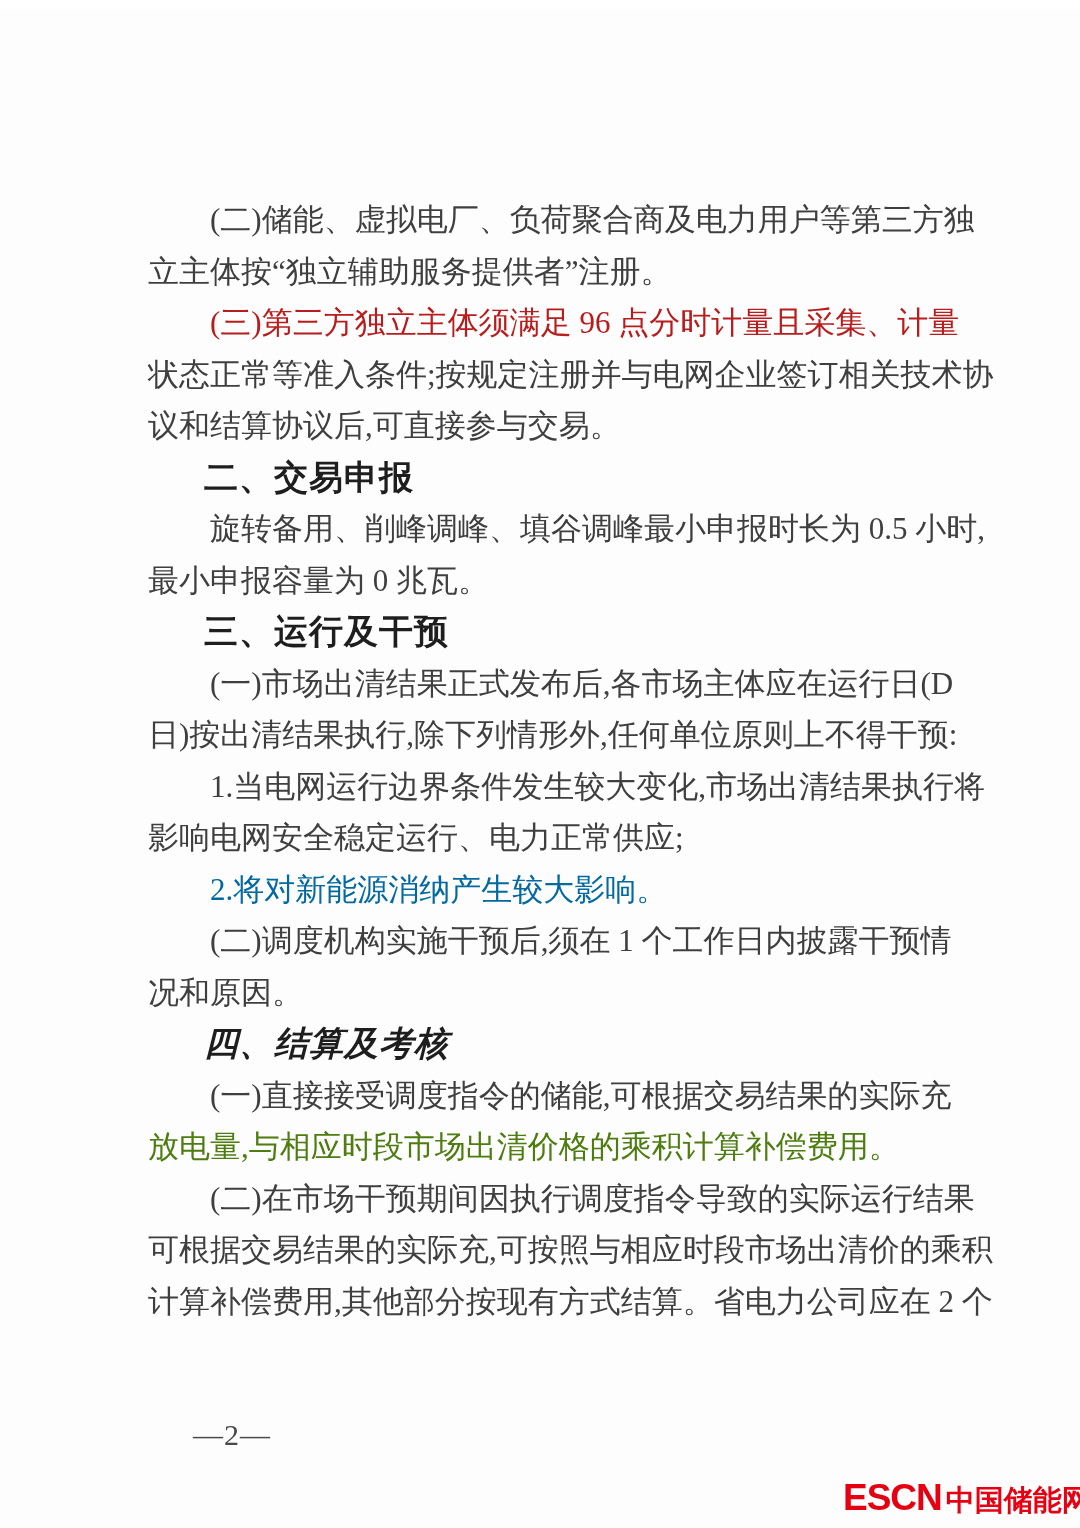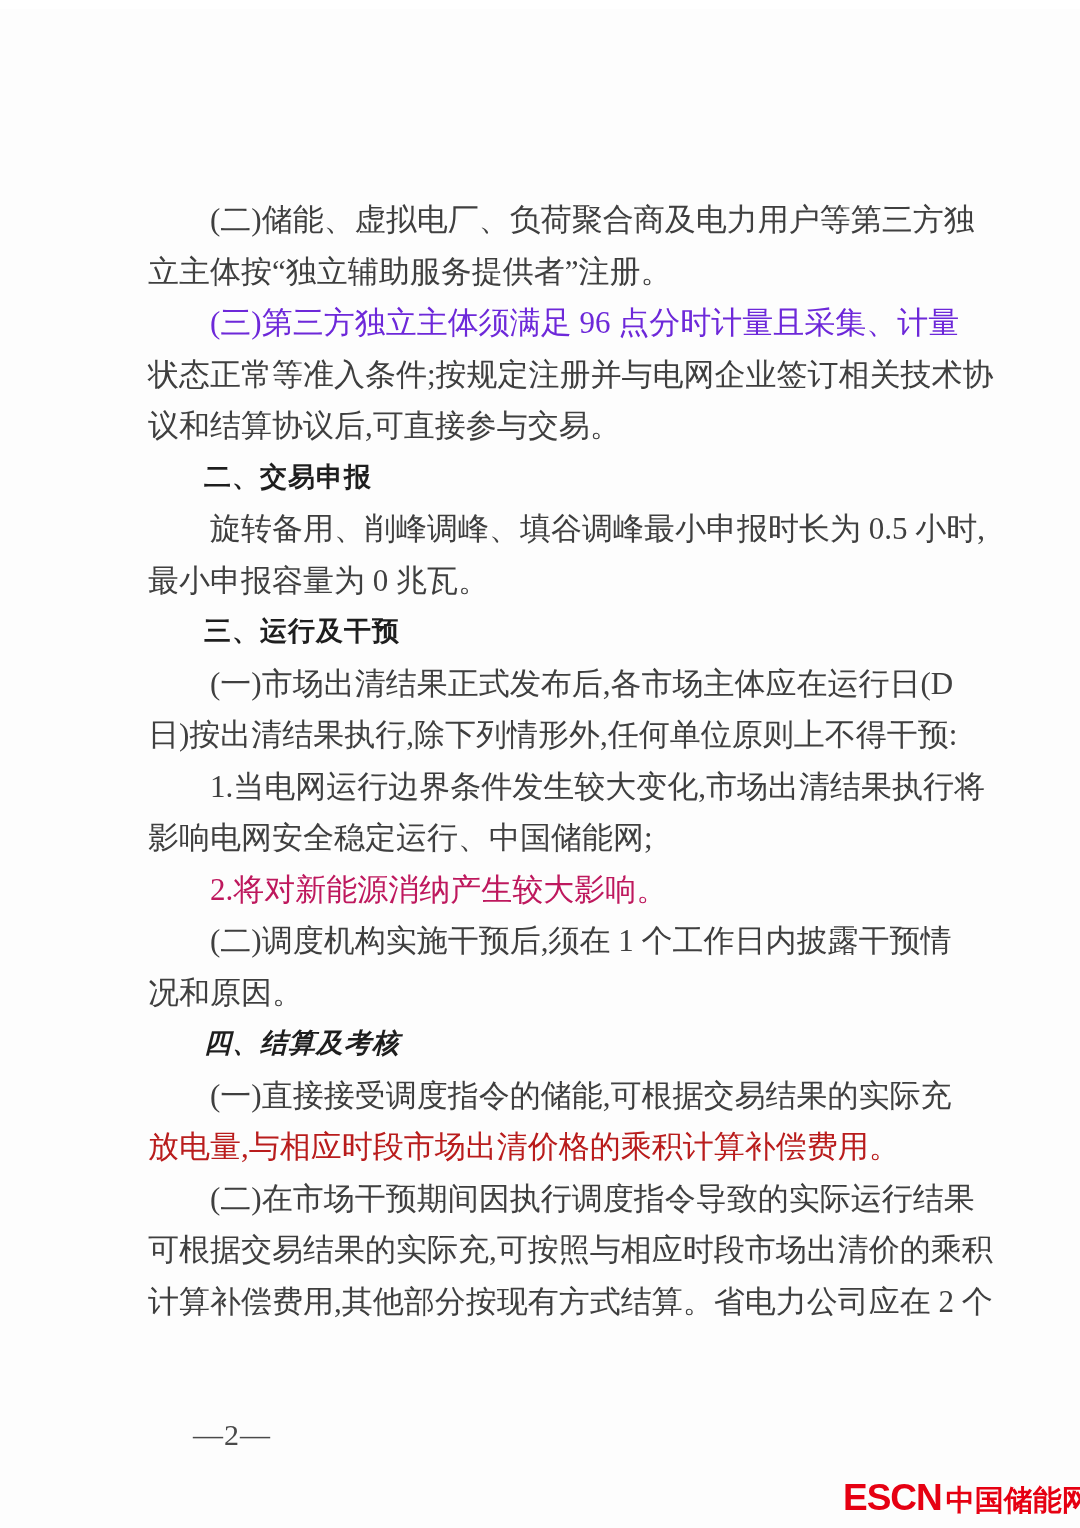--- a/index.html
+++ b/index.html
@@ -30,21 +30,21 @@
     letter-spacing: 0px;
     white-space: nowrap;
     font-family: "Liberation Serif", serif;
   }
   .line.indent {
     padding-left: 62px;
   }
   .line.heading {
     font-family: "Liberation Sans", sans-serif;
     font-weight: bold;
-    font-size: 27px;
+    font-size: 34px;
     color: #1e1e1e;
     padding-left: 56px;
     letter-spacing: 1px;
   }
   .page-number {
     position: absolute;
     left: 193px;
     top: 1408px;
     font-size: 30px;
     line-height: 36px;
@@ -74,37 +74,37 @@
     vertical-align: baseline;
   }
 </style>
 </head>
 <body>
 
 <div class="page" style="background: rgb(253, 253, 253);">
   <div class="textblock">
       <div class="line indent" style="color: rgb(63, 63, 63);">(二)储能、虚拟电厂、负荷聚合商及电力用户等第三方独</div>
       <div class="line" style="color: rgb(63, 63, 63);">立主体按“独立辅助服务提供者”注册。</div>
-      <div class="line indent" style="color: #6d28d9;">(三)第三方独立主体须满足 96 点分时计量且采集、计量</div>
+      <div class="line indent" style="color: #b91c1c;">(三)第三方独立主体须满足 96 点分时计量且采集、计量</div>
       <div class="line" style="color: rgb(63, 63, 63);">状态正常等准入条件;按规定注册并与电网企业签订相关技术协</div>
       <div class="line" style="color: rgb(63, 63, 63);">议和结算协议后,可直接参与交易。</div>
       <div class="line heading indent" style="color: rgb(30, 30, 30);">二、交易申报</div>
       <div class="line indent" style="color: rgb(63, 63, 63);">旋转备用、削峰调峰、填谷调峰最小申报时长为 0.5 小时,</div>
       <div class="line" style="color: rgb(63, 63, 63);">最小申报容量为 0 兆瓦。</div>
       <div class="line heading indent" style="color: rgb(30, 30, 30);">三、运行及干预</div>
       <div class="line indent" style="color: rgb(63, 63, 63);">(一)市场出清结果正式发布后,各市场主体应在运行日(D</div>
       <div class="line" style="color: rgb(63, 63, 63);">日)按出清结果执行,除下列情形外,任何单位原则上不得干预:</div>
       <div class="line indent" style="color: rgb(63, 63, 63);">1.当电网运行边界条件发生较大变化,市场出清结果执行将</div>
-      <div class="line" style="color: rgb(63, 63, 63);">影响电网安全稳定运行、中国储能网;</div>
-      <div class="line indent" style="color: #be185d;">2.将对新能源消纳产生较大影响。</div>
+      <div class="line" style="color: rgb(63, 63, 63);">影响电网安全稳定运行、电力正常供应;</div>
+      <div class="line indent" style="color: #0369a1;">2.将对新能源消纳产生较大影响。</div>
       <div class="line indent" style="color: rgb(63, 63, 63);">(二)调度机构实施干预后,须在 1 个工作日内披露干预情</div>
       <div class="line" style="color: rgb(63, 63, 63);">况和原因。</div>
       <div class="line heading indent" style="color: rgb(30, 30, 30); font-style: italic;">四、结算及考核</div>
       <div class="line indent" style="color: rgb(63, 63, 63);">(一)直接接受调度指令的储能,可根据交易结果的实际充</div>
-      <div class="line" style="color: #b91c1c;">放电量,与相应时段市场出清价格的乘积计算补偿费用。</div>
+      <div class="line" style="color: #4d7c0f;">放电量,与相应时段市场出清价格的乘积计算补偿费用。</div>
       <div class="line indent" style="color: rgb(63, 63, 63);">(二)在市场干预期间因执行调度指令导致的实际运行结果</div>
       <div class="line" style="color: rgb(63, 63, 63);">可根据交易结果的实际充,可按照与相应时段市场出清价的乘积</div>
       <div class="line" style="color: rgb(63, 63, 63);">计算补偿费用,其他部分按现有方式结算。省电力公司应在 2 个</div>
     </div>
   <div class="page-number">—2—</div>
   <div class="logo" style="color: rgb(230, 0, 18);">
     <span class="logo-en">ESCN</span><span class="logo-cn">中国储能网</span>
   </div>
 </div>
 

